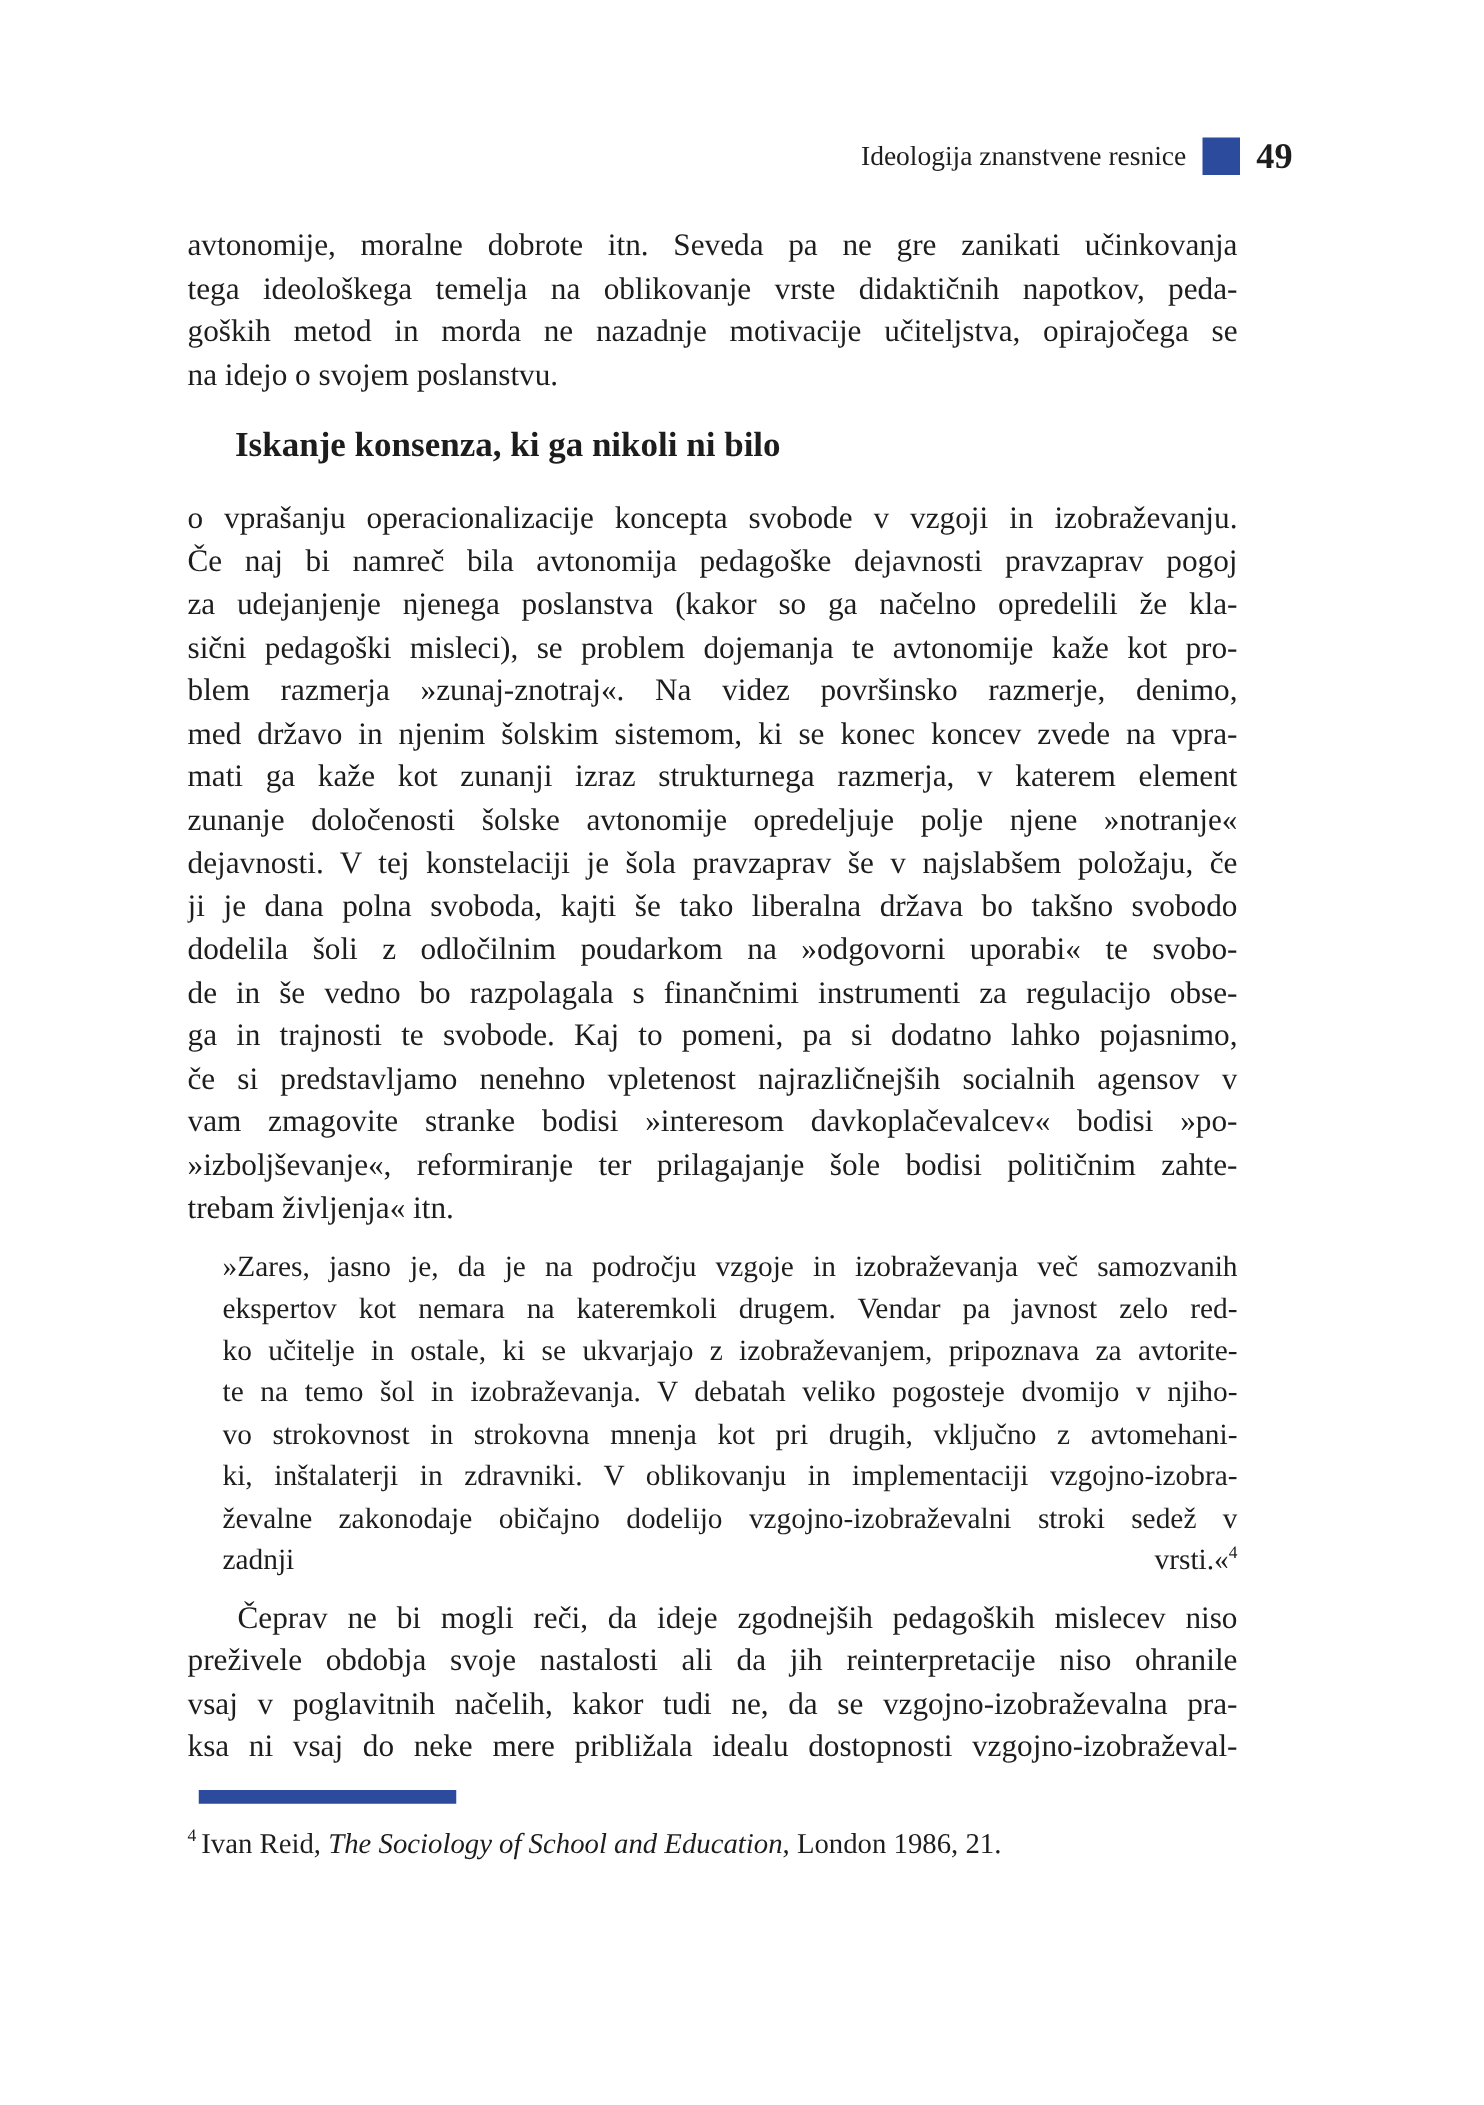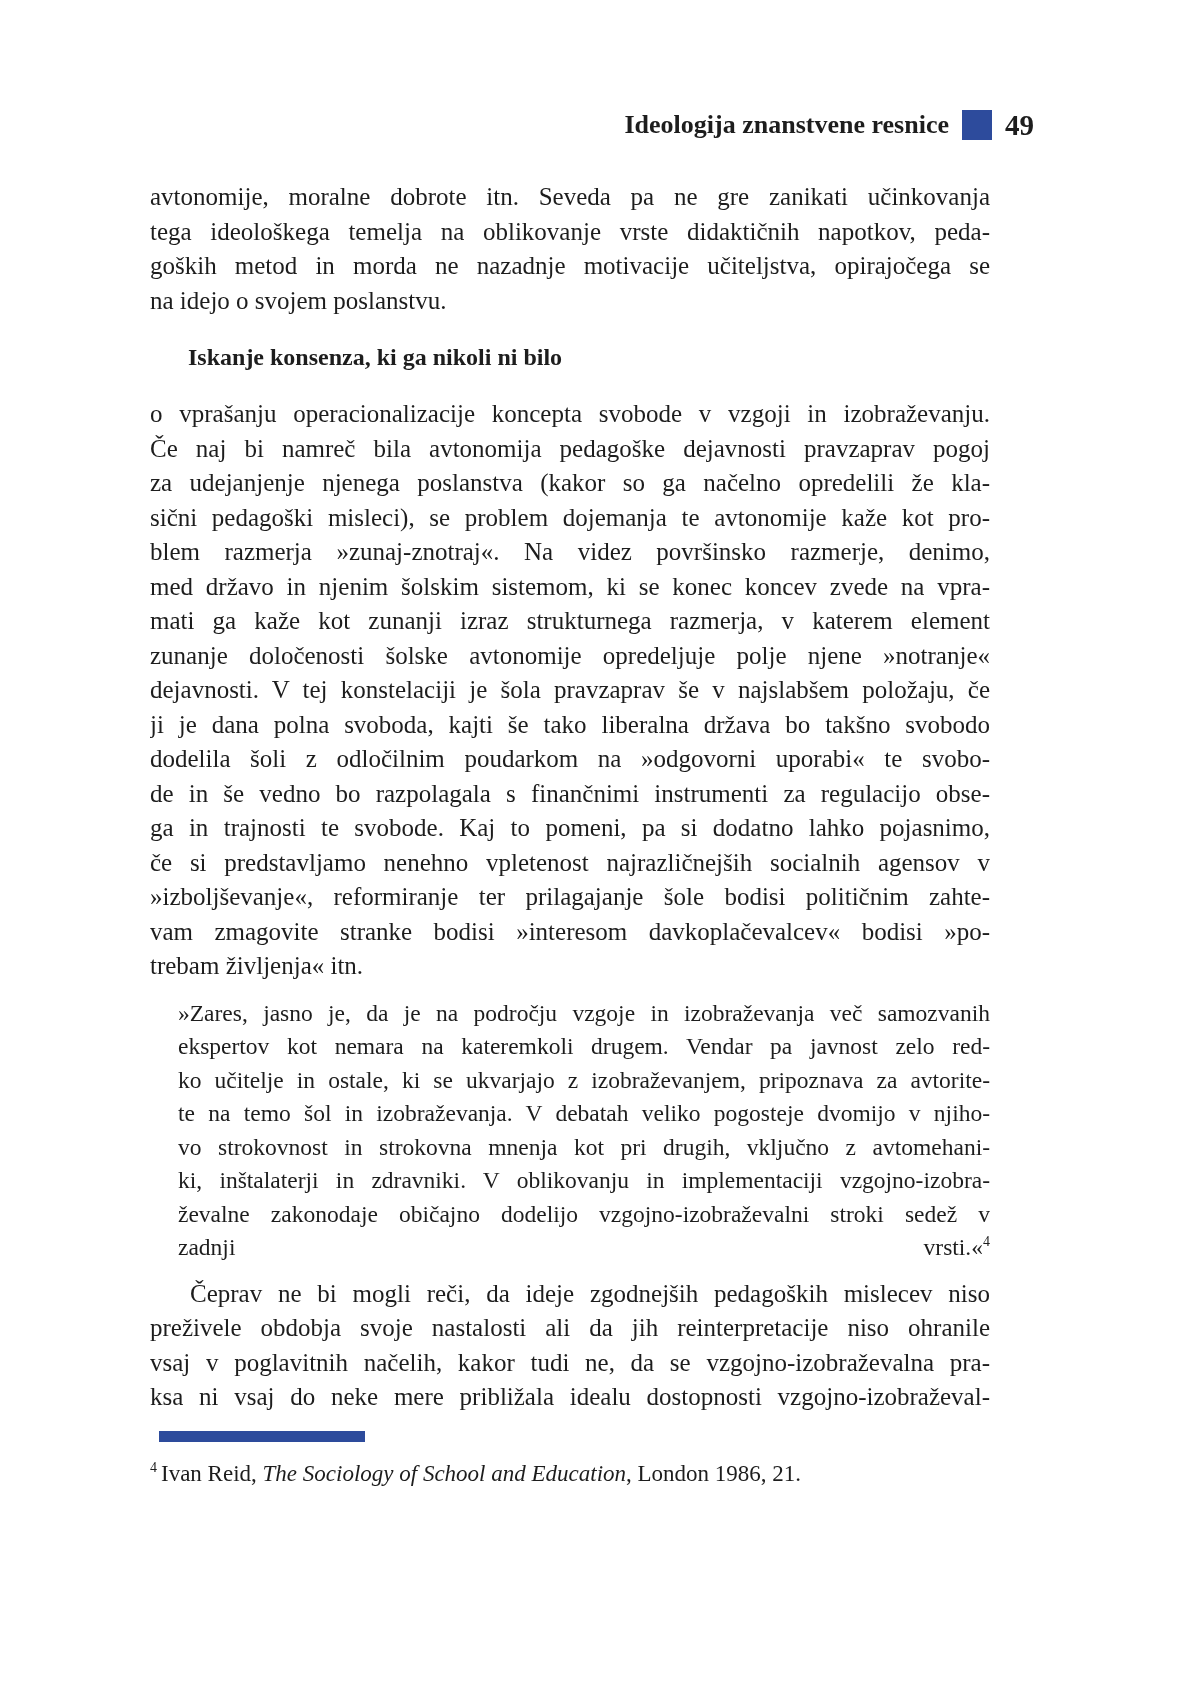--- a/index.html
+++ b/index.html
@@ -24,24 +24,23 @@
   
   .pagehead {
     width: 884px;
     padding-top: 110px;
     display: flex;
     justify-content: flex-end;
     align-items: center;
     gap: 13px;
   }
   .running-title {
-    font-size: 26px;
+    font-size: 22px;
     line-height: 30px;
     white-space: nowrap;
-    font-weight: bold;
   }
   .head-square {
     width: 30px;
     height: 30px;
     background: var(--accent);
     flex: 0 0 auto;
   }
   .pagenum {
     font-size: 29px;
     font-weight: bold;
@@ -54,21 +53,21 @@
     text-align-last: justify;
     overflow: hidden;
     max-height: 35px;
   }
   .tline.flush { text-align-last: left; }
   .tline.indent { text-indent: 40px; }
   .p-continuation { margin-top: 40px; }
   .heading {
     margin-top: 21px;
     padding-left: 38px;
-    font-size: 24px;
+    font-size: 28px;
     line-height: 36px;
     font-weight: bold;
   }
   .p-main { margin-top: 22px; }
   .quote {
     margin: 13px 0 0 28px;
     width: 812px;
     font-size: 23.5px;
     line-height: 33.5px;
   }
@@ -129,22 +128,22 @@
       <div class="tline">blem razmerja »zunaj-znotraj«. Na videz površinsko razmerje, denimo,</div>
       <div class="tline">med državo in njenim šolskim sistemom, ki se konec koncev zvede na vpra-</div>
       <div class="tline">mati ga kaže kot zunanji izraz strukturnega razmerja, v katerem element</div>
       <div class="tline">zunanje določenosti šolske avtonomije opredeljuje polje njene »notranje«</div>
       <div class="tline">dejavnosti. V tej konstelaciji je šola pravzaprav še v najslabšem položaju, če</div>
       <div class="tline">ji je dana polna svoboda, kajti še tako liberalna država bo takšno svobodo</div>
       <div class="tline">dodelila šoli z odločilnim poudarkom na »odgovorni uporabi« te svobo-</div>
       <div class="tline">de in še vedno bo razpolagala s finančnimi instrumenti za regulacijo obse-</div>
       <div class="tline">ga in trajnosti te svobode. Kaj to pomeni, pa si dodatno lahko pojasnimo,</div>
       <div class="tline">če si predstavljamo nenehno vpletenost najrazličnejših socialnih agensov v</div>
+      <div class="tline">vam zmagovite stranke bodisi »interesom davkoplačevalcev« bodisi »po-</div>
       <div class="tline">»izboljševanje«, reformiranje ter prilagajanje šole bodisi političnim zahte-</div>
-      <div class="tline">vam zmagovite stranke bodisi »interesom davkoplačevalcev« bodisi »po-</div>
       <div class="tline flush">trebam življenja« itn.</div>
     </div>
 
   <div class="quote">
     <div>
         <div class="tline">»Zares, jasno je, da je na področju vzgoje in izobraževanja več samozvanih</div>
         <div class="tline">ekspertov kot nemara na kateremkoli drugem. Vendar pa javnost zelo red-</div>
         <div class="tline">ko učitelje in ostale, ki se ukvarjajo z izobraževanjem, pripoznava za avtorite-</div>
         <div class="tline">te na temo šol in izobraževanja. V debatah veliko pogosteje dvomijo v njiho-</div>
         <div class="tline">vo strokovnost in strokovna mnenja kot pri drugih, vključno z avtomehani-</div>

